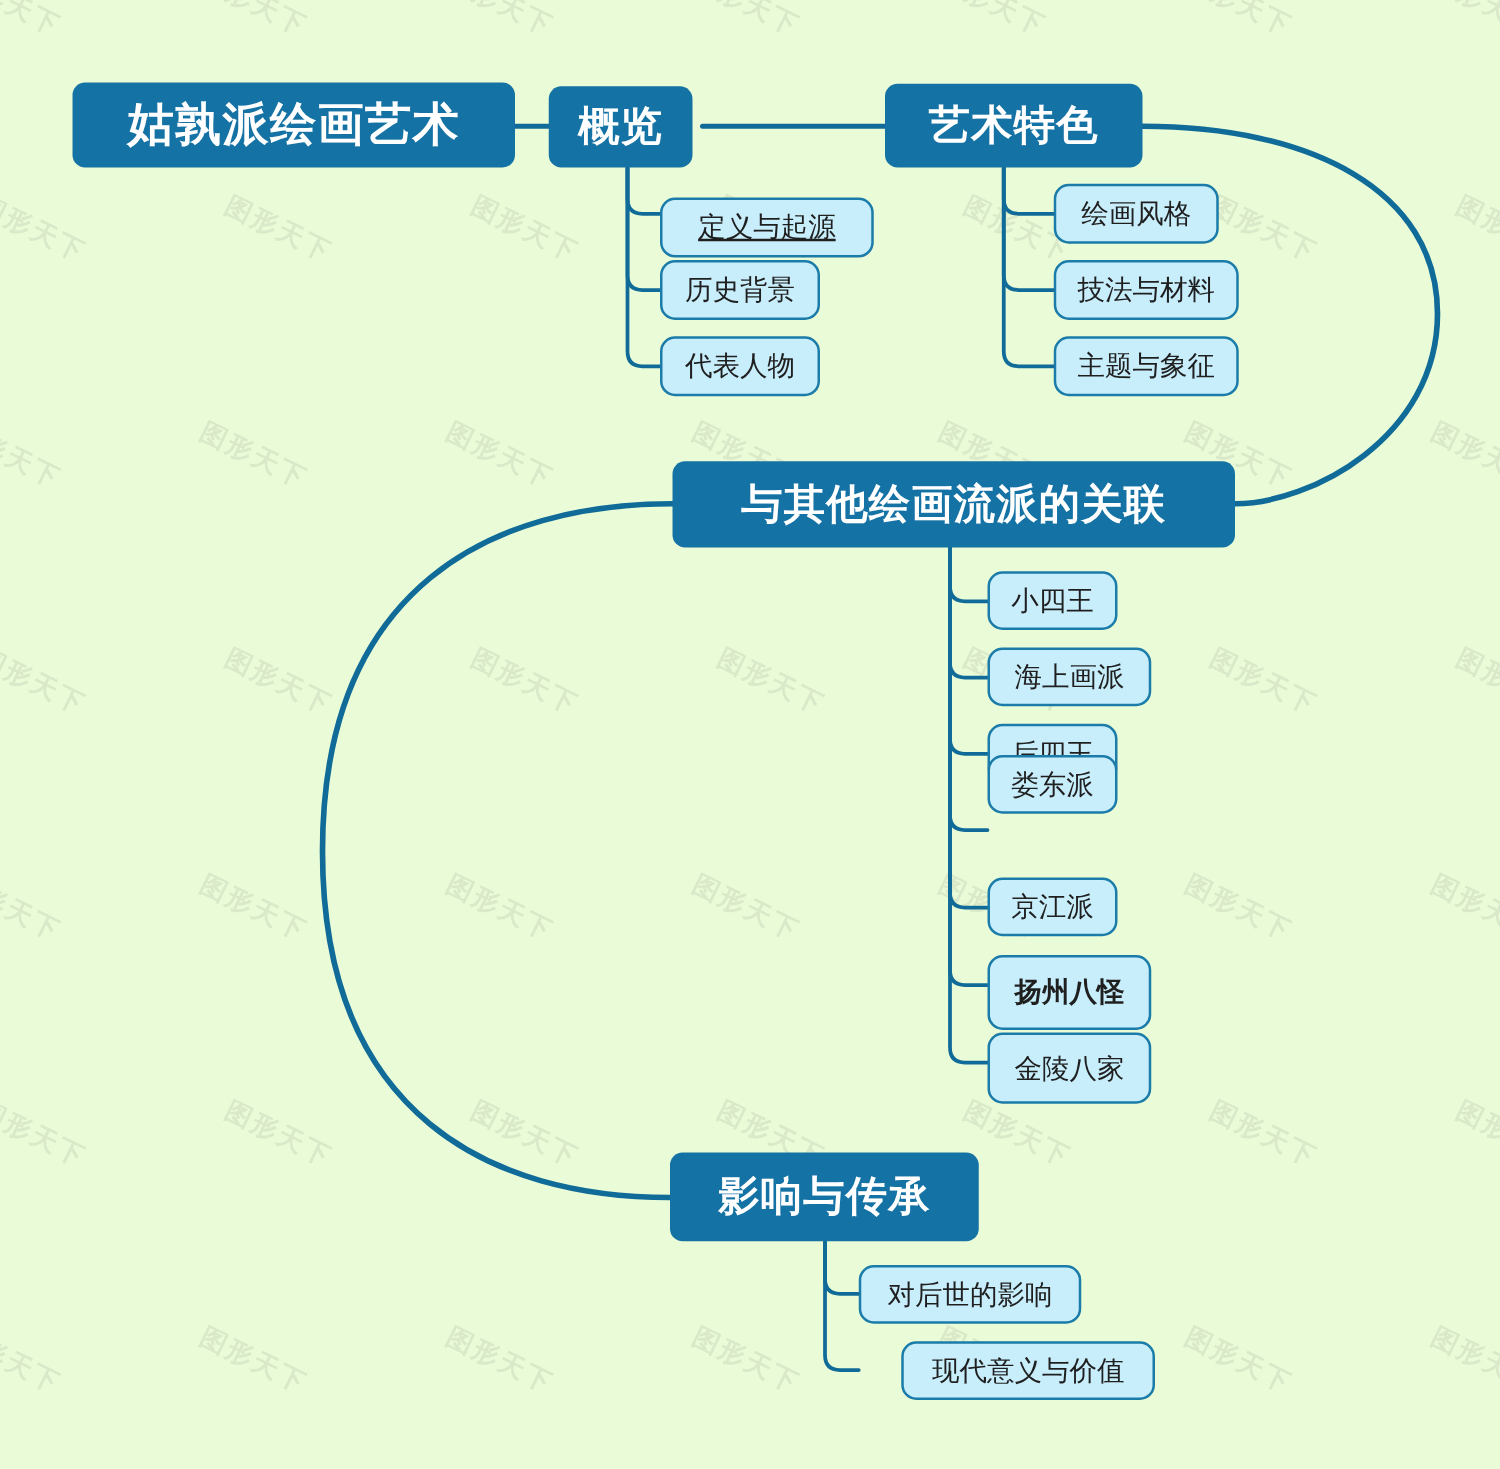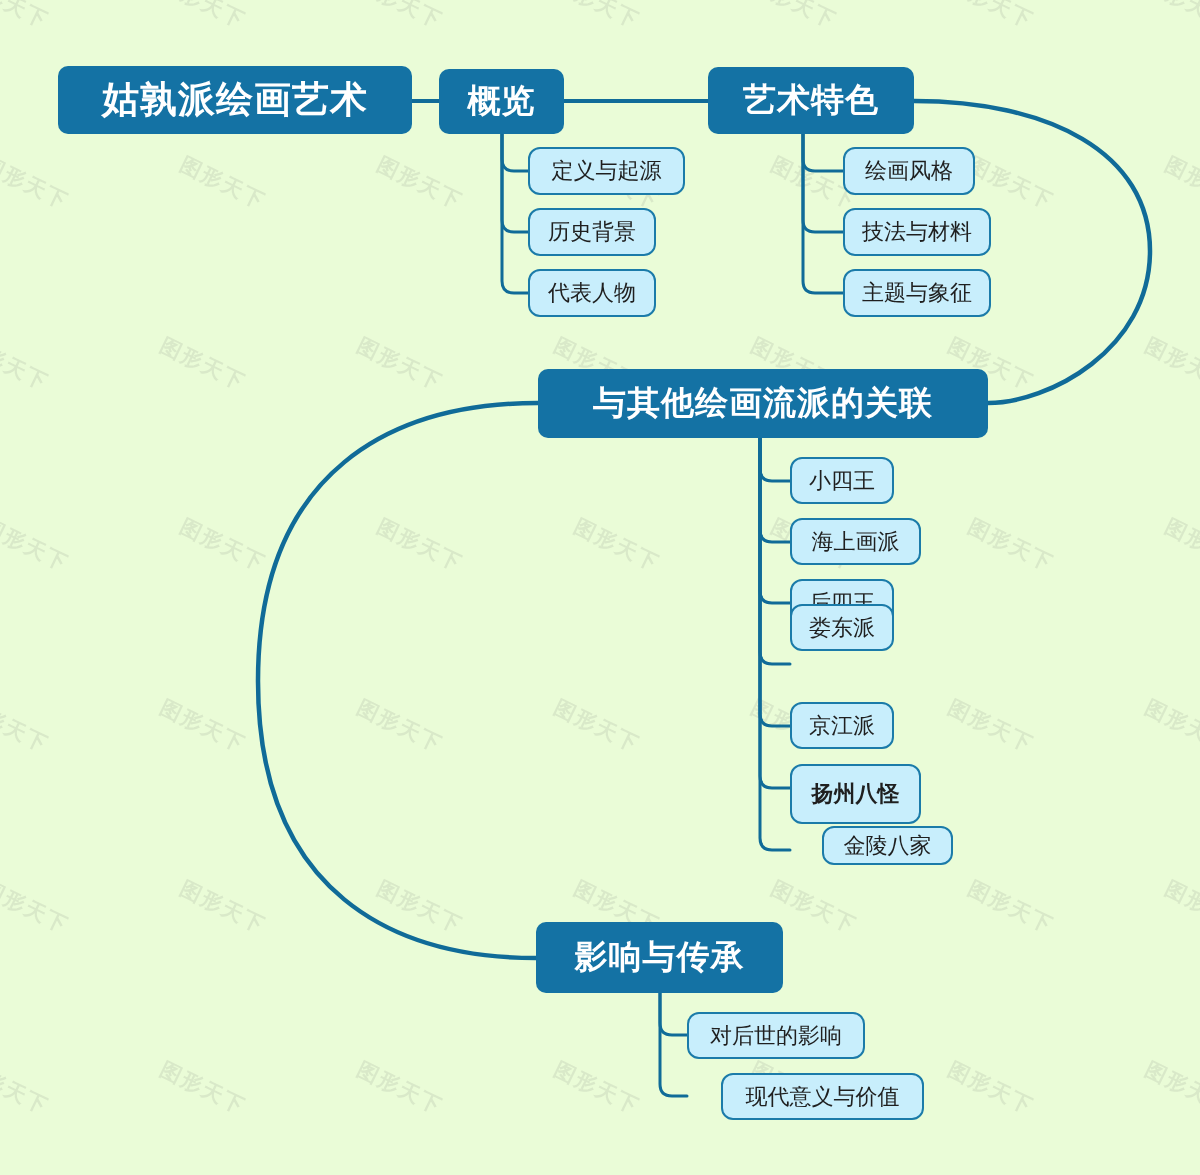--- a/index.html
+++ b/index.html
@@ -130,40 +130,40 @@
       <path stroke-width="3" d="M760 438 V776 Q760 788 772 788 H790"></path>
       <path stroke-width="3" d="M760 438 V838 Q760 850 772 850 H790"></path>
 
       <path stroke-width="3" d="M660 993 V1023 Q660 1035 672 1035 H687"></path>
       <path stroke-width="3" d="M660 993 V1084 Q660 1096 672 1096 H687"></path>
     </g>
   </svg>
 
   <div class="node main root" style="left:58px;top:66px;width:354px;height:68px;text-align:center;">姑孰派绘画艺术</div>
 
-  <div class="node main branch" style="left:439px;top:69px;width:125px;height:65px;">概览</div>
+  <div class="node main branch" style="left:439px;top:69px;width:115px;height:65px;">概览</div>
 
   <div class="node main branch" style="left:708px;top:67px;width:206px;height:67px;">艺术特色</div>
 
   <div class="node main branch" style="left:538px;top:369px;width:450px;height:69px;">与其他绘画流派的关联</div>
 
   <div class="node main branch" style="left:536px;top:922px;width:247px;height:71px;">影响与传承</div>
 
-  <div class="node child" style="left:528px;top:147px;width:157px;height:48px;">定义与起源</div>
+  <div class="node child" style="left:528px;top:158px;width:171px;height:48px;text-decoration:underline;">定义与起源</div>
   <div class="node child" style="left:528px;top:208px;width:128px;height:48px;">历史背景</div>
   <div class="node child" style="left:528px;top:269px;width:128px;height:48px;">代表人物</div>
 
   <div class="node child" style="left:843px;top:147px;width:132px;height:48px;">绘画风格</div>
   <div class="node child" style="left:843px;top:208px;width:148px;height:48px;">技法与材料</div>
   <div class="node child" style="left:843px;top:269px;width:148px;height:48px;">主题与象征</div>
 
   <div class="node child" style="left:790px;top:457px;width:104px;height:47px;">小四王</div>
   <div class="node child" style="left:790px;top:518px;width:131px;height:47px;">海上画派</div>
   <div class="node child" style="left:790px;top:579px;width:104px;height:47px;">后四王</div>
   <div class="node child" style="left:790px;top:604px;width:104px;height:47px;">娄东派</div>
   <div class="node child" style="left:790px;top:702px;width:104px;height:47px;">京江派</div>
   <div class="node child" style="left:790px;top:764px;width:131px;height:60px;font-weight:bold;">扬州八怪</div>
-  <div class="node child" style="left:790px;top:826px;width:131px;height:39px;margin-left:32px;">金陵八家</div>
+  <div class="node child" style="left:790px;top:826px;width:131px;height:57px;">金陵八家</div>
 
   <div class="node child" style="left:687px;top:1012px;width:178px;height:47px;text-align:center;">对后世的影响</div>
   <div class="node child" style="left:721px;top:1073px;width:203px;height:47px;">现代意义与价值</div>
 
 </div>
 
 </body></html>

